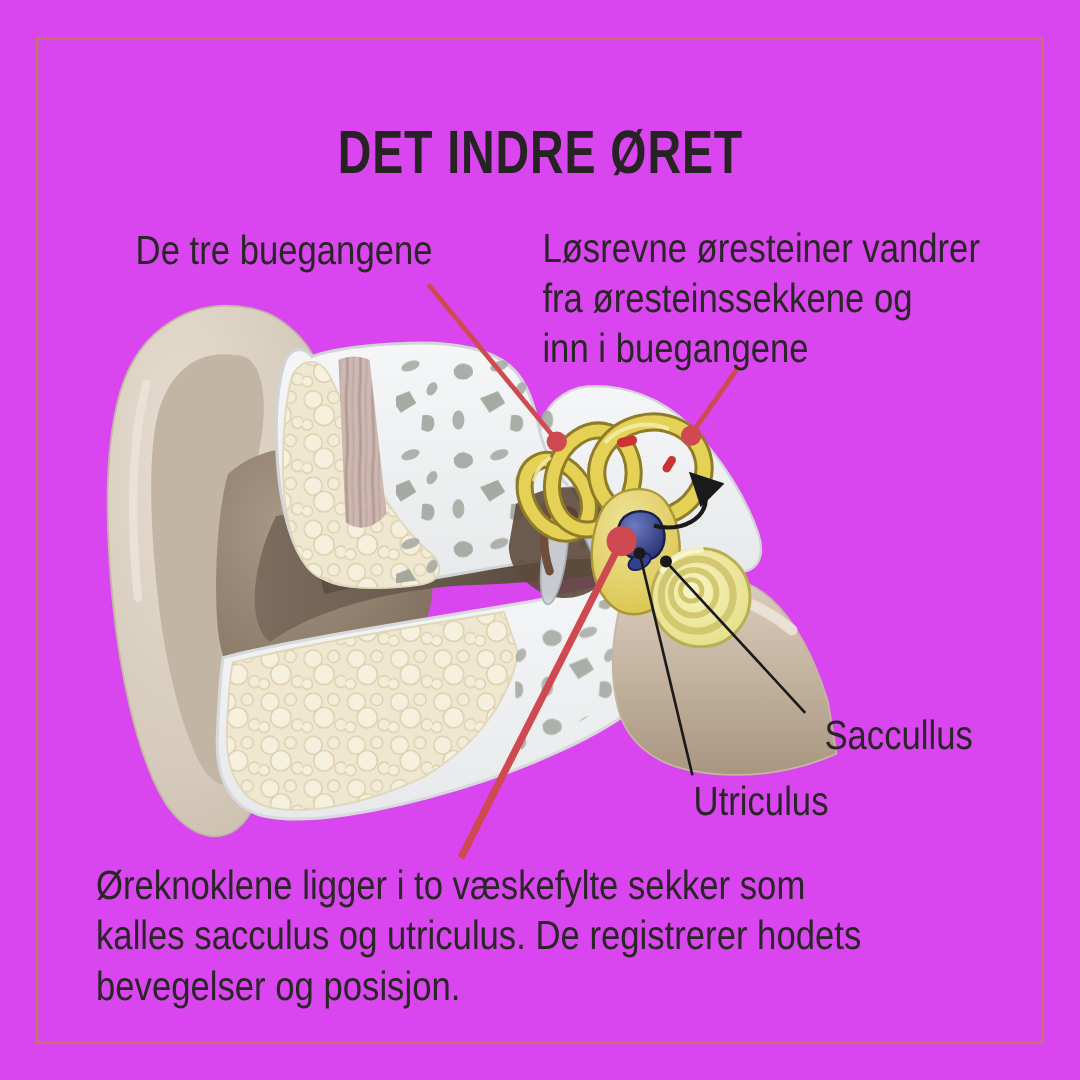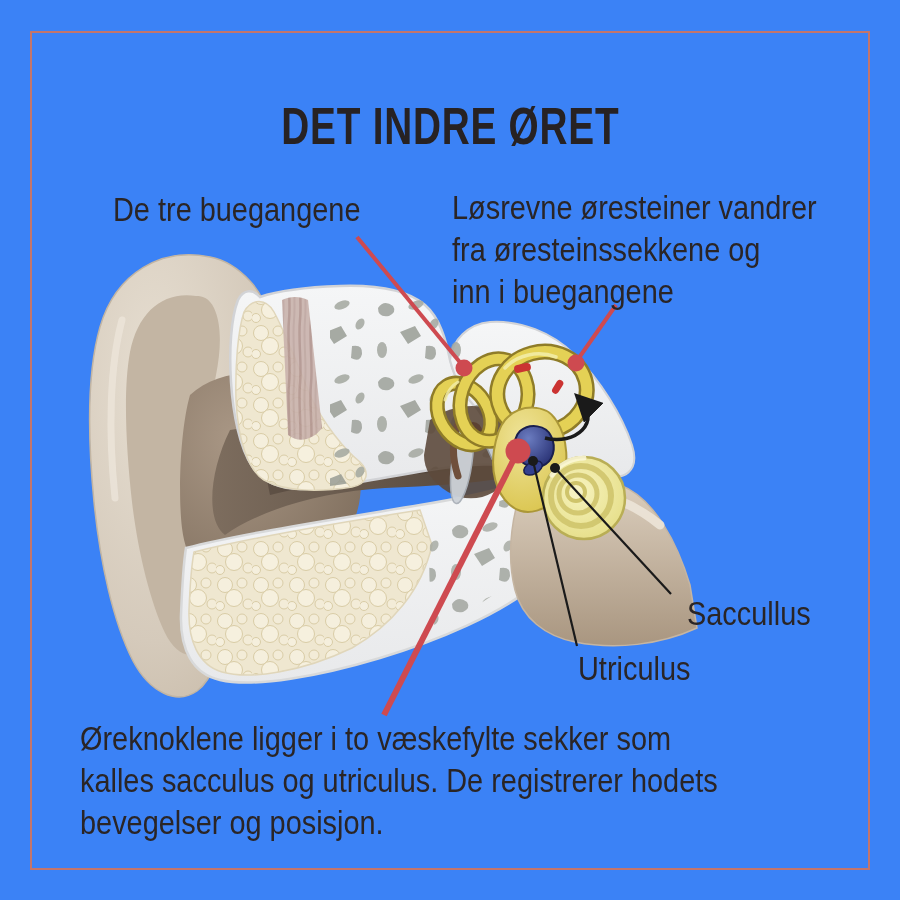--- a/index.html
+++ b/index.html
@@ -1,18 +1,18 @@
 <!DOCTYPE html>
 <html><head>
 <meta charset="utf-8">
 <style>
   html,body{margin:0;padding:0;background:#f8e6d3;}
   .stage{
     position:relative;width:900px;height:900px;overflow:hidden;
-    background:#3b82f6;
+    background:#d946ef;
     font-family:"Liberation Sans", sans-serif;
     color:#2a2526;
   }
   .frame{
     position:absolute;left:30px;top:31px;width:836px;height:835px;
     border:2px solid #c3756b;
   }
   .illustration{position:absolute;left:0;top:0;width:900px;height:900px;}
   .title-wrap{
     position:absolute;left:0;top:97px;width:900px;text-align:center;

